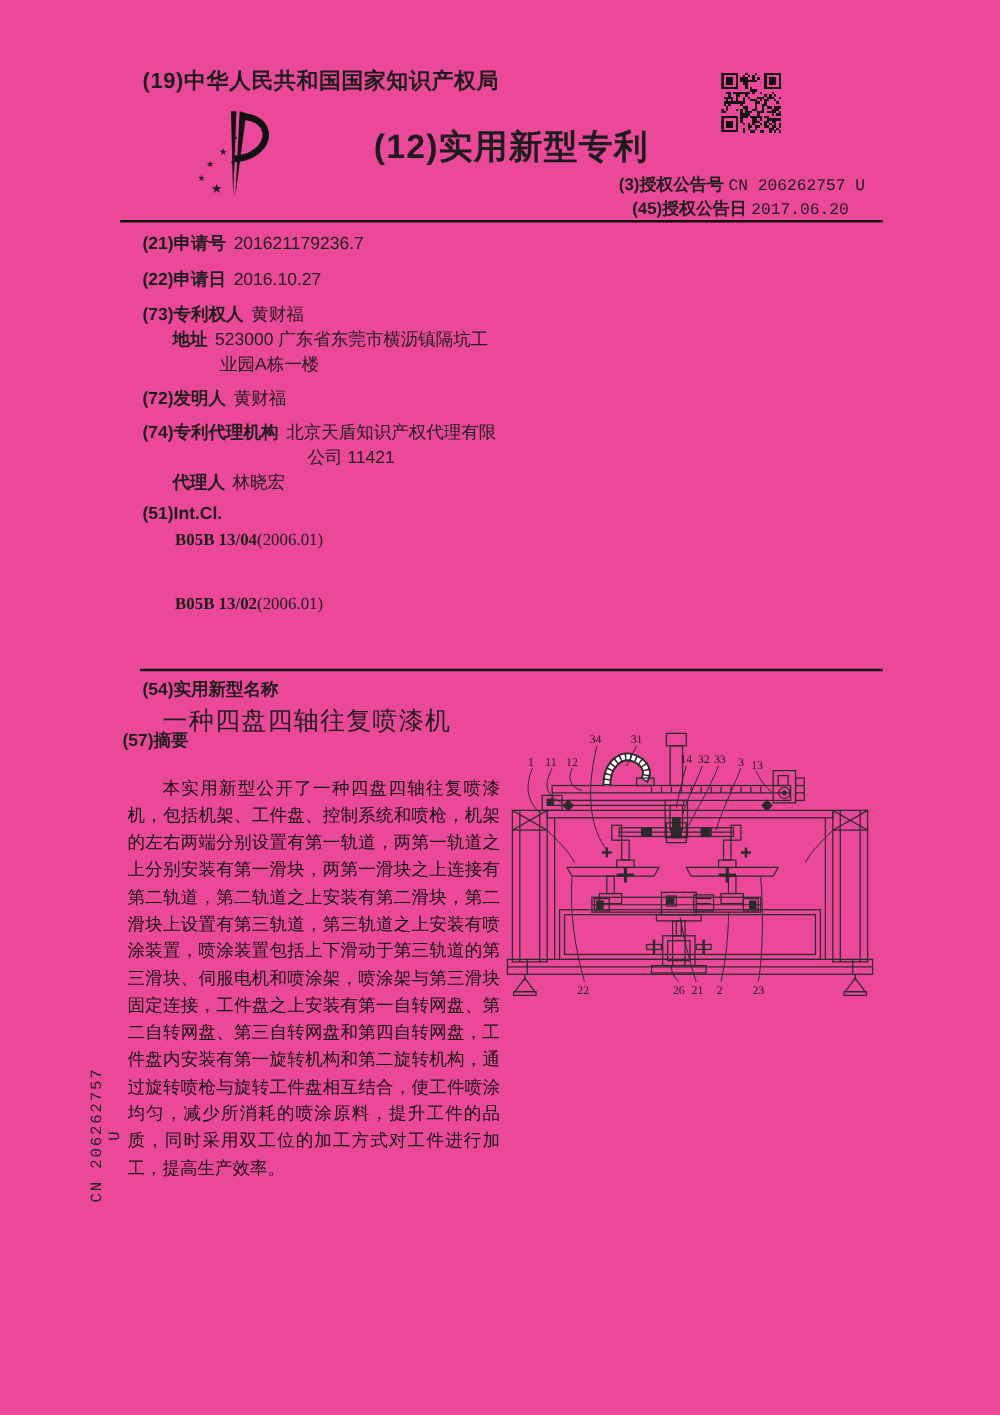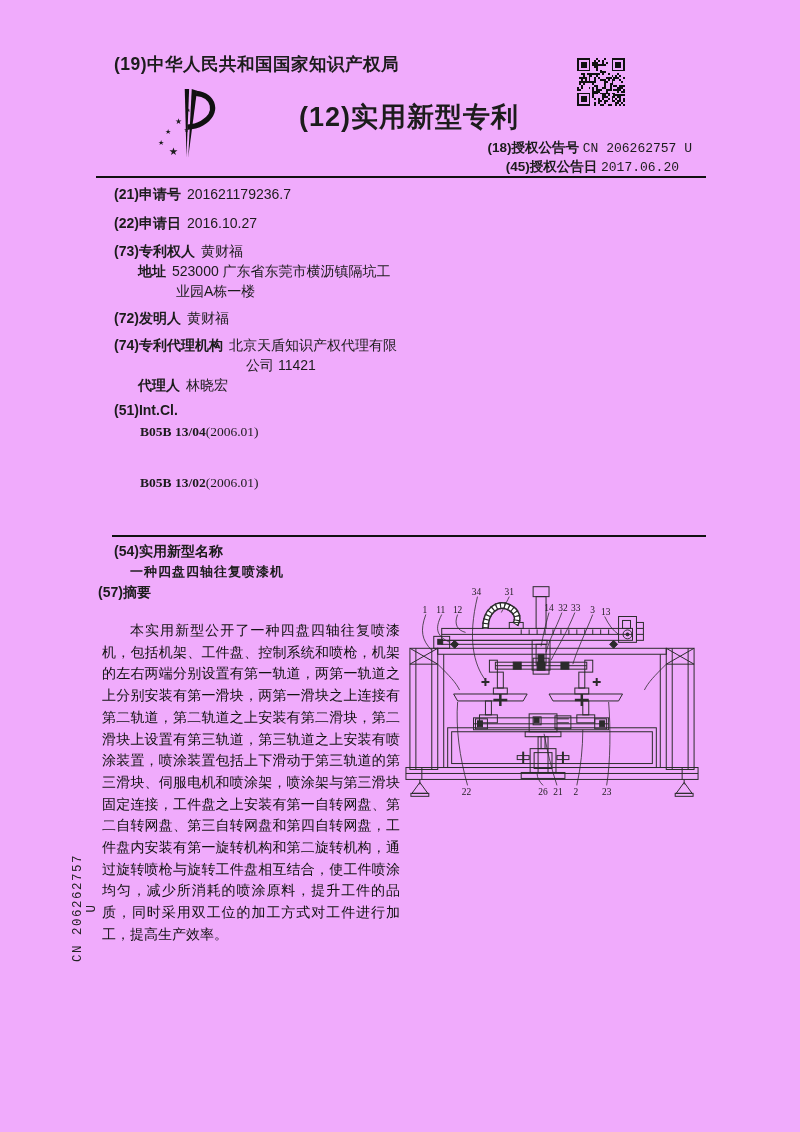--- a/index.html
+++ b/index.html
@@ -1,33 +1,33 @@
 <!DOCTYPE html>
 <html><head>
 <meta charset="utf-8">
 <style>
   html,body{margin:0;padding:0;background:#ffffff;}
-  .page{position:relative;width:800px;height:1132px;background:#f0abfc;overflow:hidden;
+  .page{position:relative;width:800px;height:1132px;background:#ec4899;overflow:hidden;
         font-family:"Liberation Sans",sans-serif;color:#1c1c1c;}
   .abs{position:absolute;}
   .office{left:114px;top:52px;font-size:17.5px;font-weight:bold;letter-spacing:.5px;}
   .doctype{left:299px;top:99px;font-size:27px;font-weight:bold;letter-spacing:1px;}
   .pubrow{font-size:13.5px;white-space:nowrap;}
   .pubrow .lbl{font-weight:bold;}
   .pubrow .val{font-family:"Liberation Mono",monospace;font-size:13px;}
   .hr{background:#111;height:2px;}
   .field{font-size:14px;white-space:nowrap;}
   .field .lbl{font-weight:bold;}
   .field .val{margin-left:6px;}
   .ipc{font-size:13.5px;font-family:"Liberation Serif",serif;}
   .ipc .code{font-weight:bold;}
   .pages{font-size:13.5px;font-weight:600;white-space:nowrap;}
   .pages span{margin-right:18px;}
   .sec-label{font-size:14px;font-weight:bold;}
-  .patent-title{font-size:13px;font-weight:bold;letter-spacing:1px;}
+  .patent-title{font-size:20px;font-weight:normal;letter-spacing:1px;}
   .abstract{left:102px;top:604px;width:298px;font-size:14px;line-height:21.7px;
             text-align:justify;text-indent:2em;color:#111;margin-top:16px;}
   .sidecode{left:19px;top:900px;width:120px;height:16px;font-size:12.5px;
             letter-spacing:1.5px;transform:rotate(-90deg);transform-origin:center;
             text-align:center;color:#222;font-family:"Liberation Mono",monospace;}
   svg text{font-family:"Liberation Serif",serif;fill:#1c1c1c;}
 </style>
 </head>
 <body>
 
@@ -252,21 +252,21 @@
       </g>
       <g fill="#111">
         <rect x="2" y="2" width="3" height="3"></rect>
         <rect x="20" y="2" width="3" height="3"></rect>
         <rect x="2" y="20" width="3" height="3"></rect>
       </g>
     </svg>
   </div>
 
   <div class="abs pubrow" style="right:108px;top:139px;">
-    <span class="lbl">(18)授权公告号</span>
+    <span class="lbl">(3)授权公告号</span>
     <span class="val">CN 206262757 U</span>
   </div>
   <div class="abs pubrow" style="right:121px;top:158px;">
     <span class="lbl">(45)授权公告日</span>
     <span class="val">2017.06.20</span>
   </div>
 
   <div class="abs hr" style="left:96px;top:176px;width:610px;"></div>
 
   <div class="abs field" style="left:114px;top:186px;">

